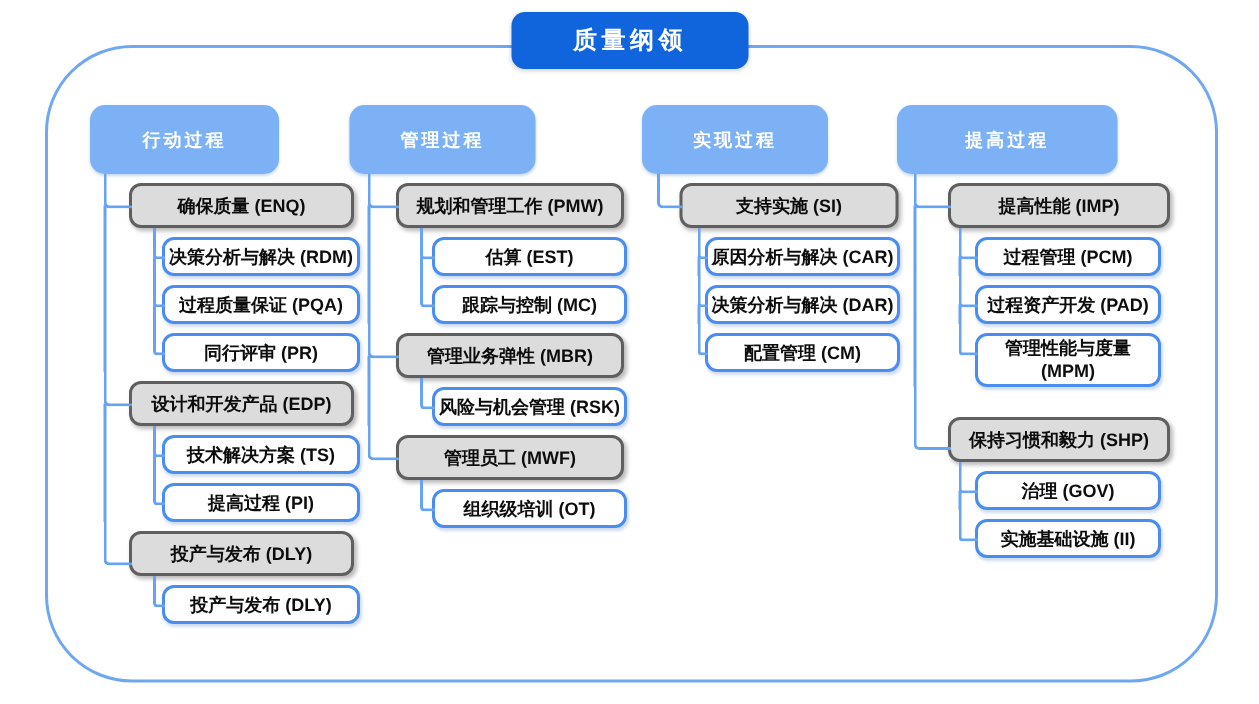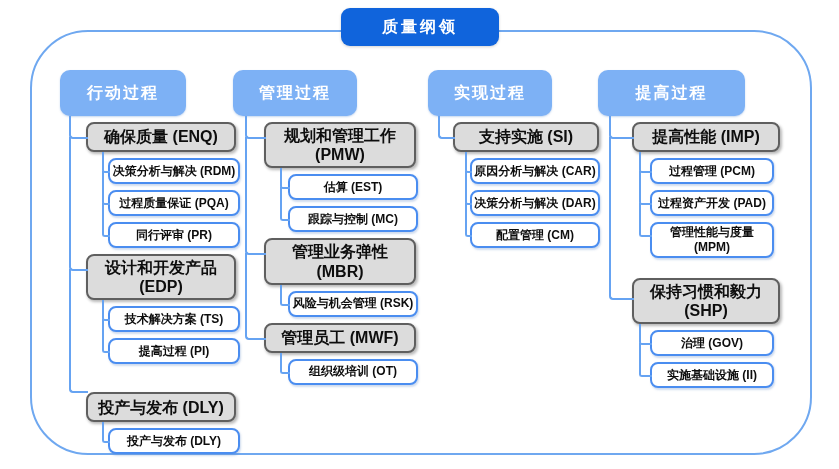--- a/index.html
+++ b/index.html
@@ -21,49 +21,49 @@
     position:absolute; left:341px; top:8px; width:158px; height:38px; z-index:3;
     background:#1064dc; border-radius:9px; color:#fff;
     display:flex; align-items:center; justify-content:center;
     font-size:16px; font-weight:bold; letter-spacing:3px;
     box-shadow:0 1px 3px rgba(0,0,0,.18);
   }
 
   .col{ position:absolute; top:70px; z-index:2; }
   .col-header{
     width:var(--hw); height:46px; background:#7db1f5; border-radius:10px;
-    color:#fff; font-size:16px; font-weight:bold; letter-spacing:2px;
+    color:#fff; font-size:12px; font-weight:bold; letter-spacing:2px;
     display:flex; align-items:center; justify-content:center;
     box-shadow:0 1px 2px rgba(90,140,210,.35);
   }
 
   .groups{ margin-left:var(--gml); --line:#66a3f2; }
 
   .group{ position:relative; padding-left:var(--gpad); padding-top:6px; }
   .group::before{
     content:""; position:absolute; left:0; top:0; width:var(--gpad); height:21px;
     border-left:2px solid var(--line); border-bottom:2px solid var(--line);
     border-bottom-left-radius:4px;
   }
   .group:not(:last-child)::after{
     content:""; position:absolute; left:0; top:21px; bottom:0; width:0;
     border-left:2px solid var(--line);
   }
-  .group.gap-md{ padding-top:28px; }
+  .group.gap-md{ padding-top:6px; }
   .group.gap-md::before{ height:27px; }
   .group.gap-md:not(:last-child)::after{ top:27px; }
   .group.gap-lg{ padding-top:20px; }
   .group.gap-lg::before{ height:40px; }
   .group.gap-lg:not(:last-child)::after{ top:40px; }
 
   .group-box{
     width:var(--gw); min-height:30px; background:#dcdcdc;
     border:2px solid #5f5f5f; border-radius:8px;
     display:flex; align-items:center; justify-content:center; text-align:center;
-    font-size:16px; font-weight:bold; color:#0d0d0d; line-height:1.2; padding:2px 3px;
+    font-size:12px; font-weight:bold; color:#0d0d0d; line-height:1.2; padding:2px 3px;
     box-shadow:1.5px 2px 3px rgba(0,0,0,.28);
   }
 
   .children{ margin-left:var(--chml); }
   .child{ position:relative; padding-left:var(--cpad); padding-top:6px; }
   .child::before{
     content:""; position:absolute; left:0; top:0; width:var(--cpad); height:19px;
     border-left:2px solid var(--line); border-bottom:2px solid var(--line);
     border-bottom-left-radius:3px;
   }

